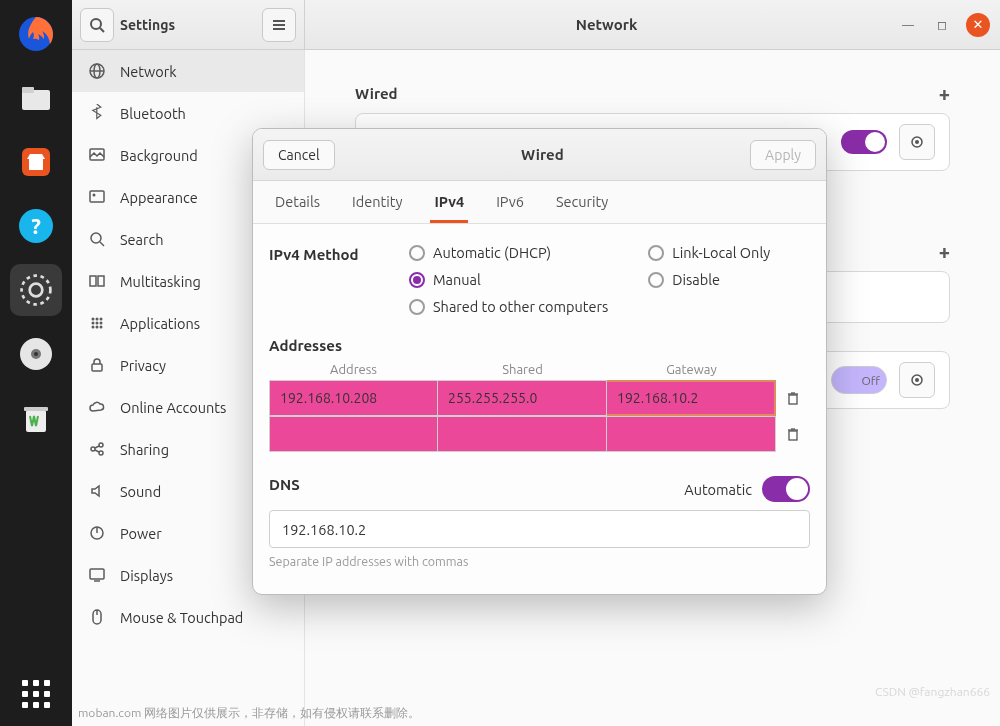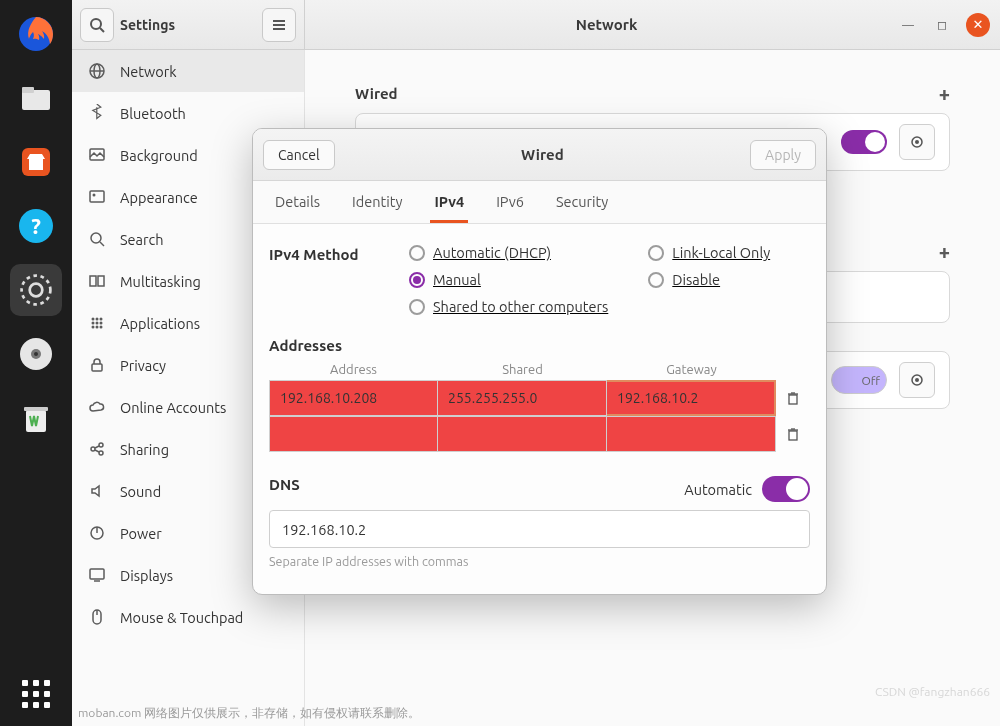--- a/index.html
+++ b/index.html
@@ -50,29 +50,29 @@
   .dlg-btn { padding:6px 14px; border:1px solid #c9c9c9; border-radius:6px; background:#fafafa; color:#333; font-size:14px; }
   .dlg-btn.disabled { color:#b5b5b5; }
   .dlg-title { flex:1; text-align:center; font-weight:700; color:#3a3a3a; font-size:15px; }
   .dlg-tabs { display:flex; gap:24px; padding:0 18px; border-bottom:1px solid #e0e0e0; background:#fafafa; }
   .dlg-tab { padding:12px 4px 10px; color:#555; font-size:14.5px; border-bottom:3px solid transparent; }
   .dlg-tab.active { color:#333; border-bottom-color:#e95420; font-weight:600; }
   .dlg-body { padding: 20px 16px 26px; }
   .method-row { display:flex; align-items:flex-start; gap:30px; margin-bottom:22px; }
   .method-label { font-weight:700; font-size:15px; color:#333; width:110px; padding-top:2px; }
   .radio-cols { display:flex; gap:40px; flex:1; }
-  .radio-col { display:flex; flex-direction:column; gap:10px;text-decoration:underline; }
+  .radio-col { display:flex; flex-direction:column; gap:10px; }
   .radio { display:flex; align-items:center; gap:8px; font-size:14.5px; color:#333; }
   .radio .dot { width:16px; height:16px; border:2px solid #9c9c9c; border-radius:50%; display:flex; align-items:center; justify-content:center; }
   .radio.checked .dot { border-color:#8a2da8; }
   .radio.checked .dot::after { content:""; width:8px; height:8px; background:#8a2da8; border-radius:50%; }
   .subhead { font-weight:700; color:#333; font-size:15px; margin-bottom:4px; }
   .addr-grid { display:grid; grid-template-columns: 1fr 1fr 1fr 34px; }
   .addr-head { text-align:center; color:#888; font-size:13px; padding:4px 0; }
-  .addr-cell input { width:100%; height:36px; border:1px solid #cfcfcf; padding:0 10px; font-size:14px; color:#333; background:#ef4444; }
+  .addr-cell input { width:100%; height:36px; border:1px solid #cfcfcf; padding:0 10px; font-size:14px; color:#333; background:#ec4899; }
   .addr-cell.focus input { border:2px solid #e08b5f; outline:none; }
   .addr-cell + .addr-cell input { border-left:none; }
   .del-btn { display:flex; align-items:center; justify-content:center; color:#555; }
   .dns-row { display:flex; align-items:flex-start; margin-top:24px; margin-bottom:8px; }
   .dns-auto { margin-left:auto; display:flex; align-items:center; gap:10px; color:#333; font-size:14.5px; }
   .dns-input { width:100%; height:38px; border:1px solid #cfcfcf; border-radius:4px; padding:0 12px; font-size:14.5px; color:#333; }
   .hint { color:#9a9a9a; font-size:12.5px; margin-top:6px; }
 
   .watermark { position:absolute; right:10px; bottom:28px; color:#d7d7d7; font-size:12px; }
   .bottom-text { position:absolute; left:78px; bottom:4px; color:#9a9a9a; font-size:12px; }

